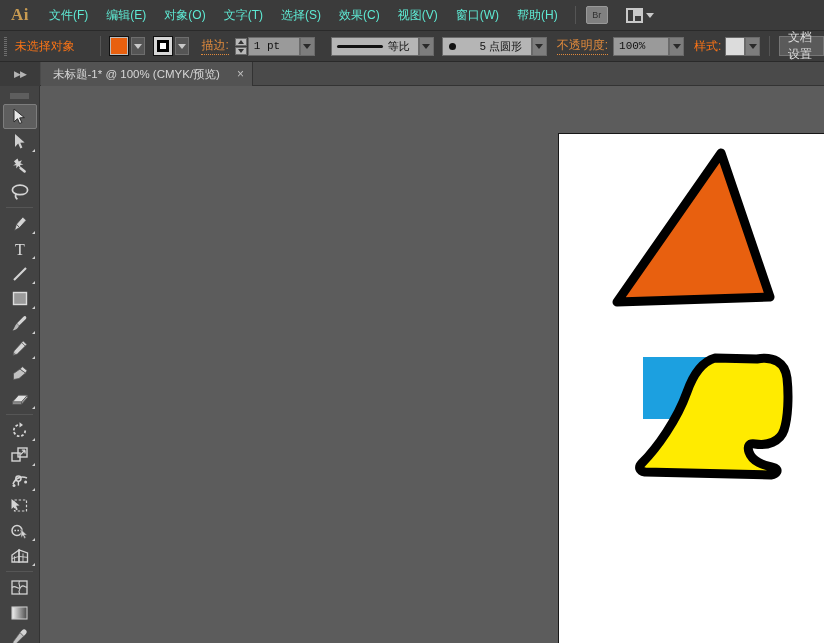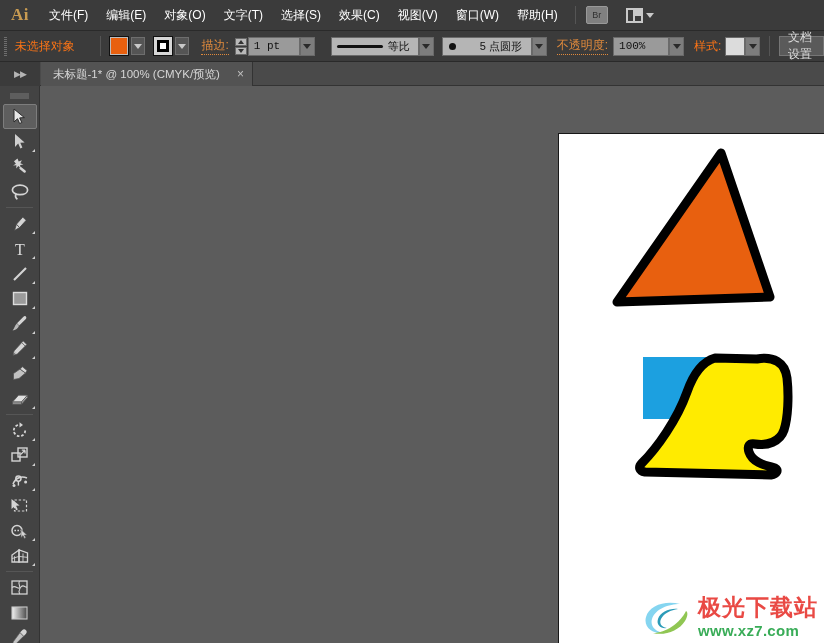--- a/index.html
+++ b/index.html
@@ -22,21 +22,21 @@
     display: flex; align-items: center;
     border-bottom: 1px solid #2a2a2a;
   }
   .ai-logo {
     width: 40px; text-align: center;
     color: #c89b52; font-size: 17px; font-weight: bold;
     letter-spacing: 0.5px;
     font-family: "Liberation Serif", serif;
   }
   .menu-item {
-    color: #ffffff; font-size: 12px;
+    color: #5eead4; font-size: 12px;
     padding: 4px 9px; white-space: nowrap;
     cursor: default;
   }
   .menu-sep {
     width: 1px; height: 18px; background: #555; margin: 0 8px;
   }
   .br-btn {
     width: 22px; height: 18px;
     background: #808080;
     border: 1px solid #999;
@@ -539,25 +539,14 @@
                  C221 308 208 312 196 310 C190 309 188 312 190 318
                  C194 330 210 332 216 334 C220 336 218 340 212 341
                  L86 338 C80 337 79 333 83 329 C98 314 118 286 128 258
                  C134 241 142 228 156 224 Z" fill="#ffeb00" stroke="#000000" stroke-width="9" stroke-linejoin="round"></path>
 
         <path d="M162 19 L211 163 L58 168 Z" fill="#e8600f" stroke="#000000" stroke-width="9" stroke-linejoin="round"></path>
       </svg>
     </div>
   </div>
 
-  <div class="watermark">
-    <svg width="52" height="44" viewBox="0 0 52 44">
-      <path d="M40 9 C26 5 9 10 6 22 C3 33 14 40 25 38 C15 37 10 31 12 24 C15 14 29 9 40 9 Z" fill="#7fd3f0"></path>
-      <path d="M46 16 C40 28 26 38 13 38 C24 41 39 36 45 26 C48 21 48 17 46 16 Z" fill="#8bc34a"></path>
-      <path d="M38 14 C30 13 20 17 18 24 C16 30 21 34 27 33 C21 32 19 28 21 24 C24 18 31 15 38 14 Z" fill="#2196b5"></path>
-    </svg>
-    <div class="wm-text">
-      <span class="wm-title">极光下载站</span>
-      <span class="wm-url">www.xz7.com</span>
-    </div>
-  </div>
 
 </div>
 
 </body></html>

